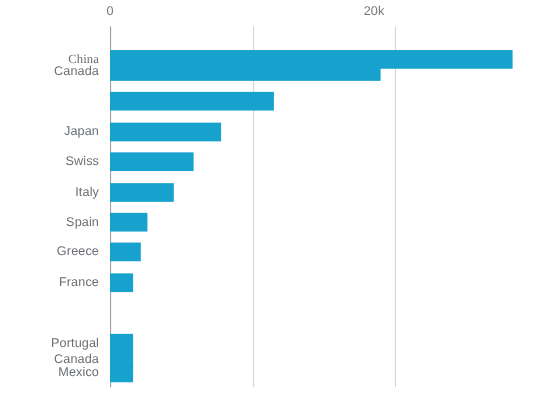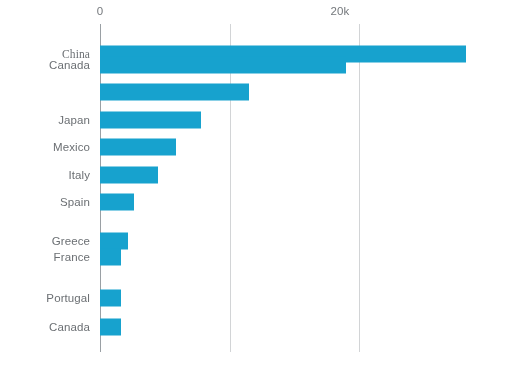--- a/index.html
+++ b/index.html
@@ -100,41 +100,45 @@
         <div class="bar" title="Germany: 19000" style="width: 246.05px; background: rgb(23, 162, 206);"></div>
       </div>
       <div class="bar-row" style="top: 78.8px;">
         <div class="bar" title="United States: 11500" style="width: 148.925px; background: rgb(23, 162, 206);"></div>
       </div>
       <div class="bar-row" style="top: 106px;">
         <div class="cat-label">Japan</div>
         <div class="bar" title="Japan: 7800" style="width: 101.01px; background: rgb(23, 162, 206);"></div>
       </div>
       <div class="bar-row" style="top: 133.6px;">
-        <div class="cat-label">Mexico</div>
+        <div class="cat-label">Swiss</div>
         <div class="bar" title="Swiss: 5900" style="width: 76.405px; background: rgb(23, 162, 206);"></div>
       </div>
       <div class="bar-row" style="top: 161px;">
         <div class="cat-label">Italy</div>
         <div class="bar" title="Italy: 4500" style="width: 58.275px; background: rgb(23, 162, 206);"></div>
       </div>
       <div class="bar-row" style="top: 188.4px;">
         <div class="cat-label">Spain</div>
         <div class="bar" title="Spain: 2600" style="width: 33.67px; background: rgb(23, 162, 206);"></div>
       </div>
-      <div class="bar-row" style="top: 215.8px; margin-top: 12px;">
+      <div class="bar-row" style="top: 215.8px;">
         <div class="cat-label">Greece</div>
         <div class="bar" title="Greece: 2200" style="width: 28.49px; background: rgb(23, 162, 206);"></div>
       </div>
       <div class="bar-row" style="top: 243.2px;">
         <div class="cat-label">France</div>
         <div class="bar" title="France: 1600" style="width: 20.72px; background: rgb(23, 162, 206);"></div>
       </div>
       <div class="bar-row" style="top: 270.6px; margin-top: 43px;">
         <div class="cat-label">Canada</div>
         <div class="bar" title="Canada: 1600" style="width: 20.72px; background: rgb(23, 162, 206);"></div>
       </div>
-      <div class="bar-row" style="top: 284px;">
+      <div class="bar-row" style="top: 298px;">
         <div class="cat-label">Portugal</div>
         <div class="bar" title="Portugal: 1600" style="width: 20.72px; background: rgb(23, 162, 206);"></div>
+      </div>
+      <div class="bar-row" style="top: 325.4px;">
+        <div class="cat-label">Mexico</div>
+        <div class="bar" title="Mexico: 1600" style="width: 20.72px; background: rgb(23, 162, 206);"></div>
       </div>
     </div>
 </div>
 
 </body></html>

